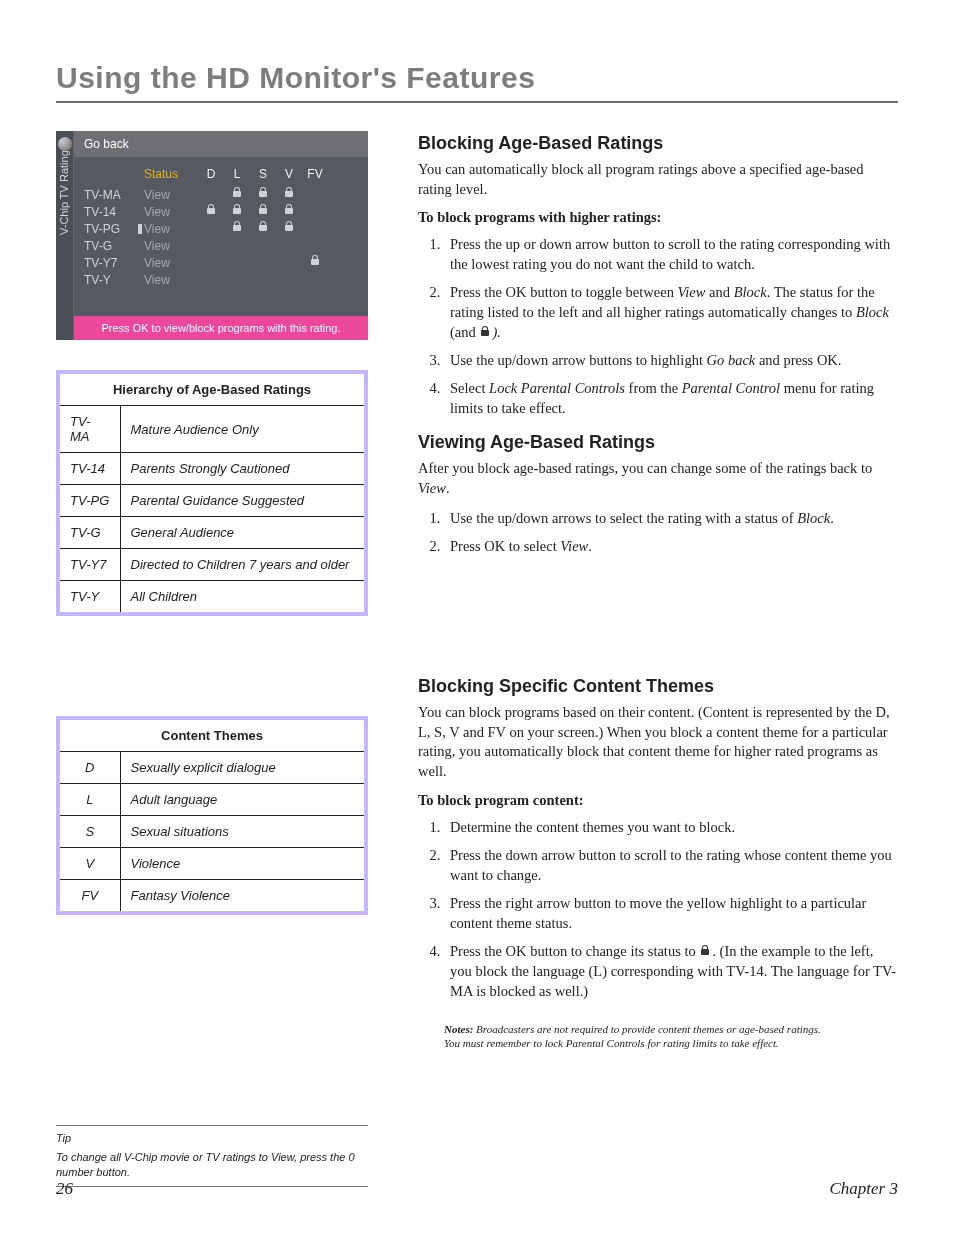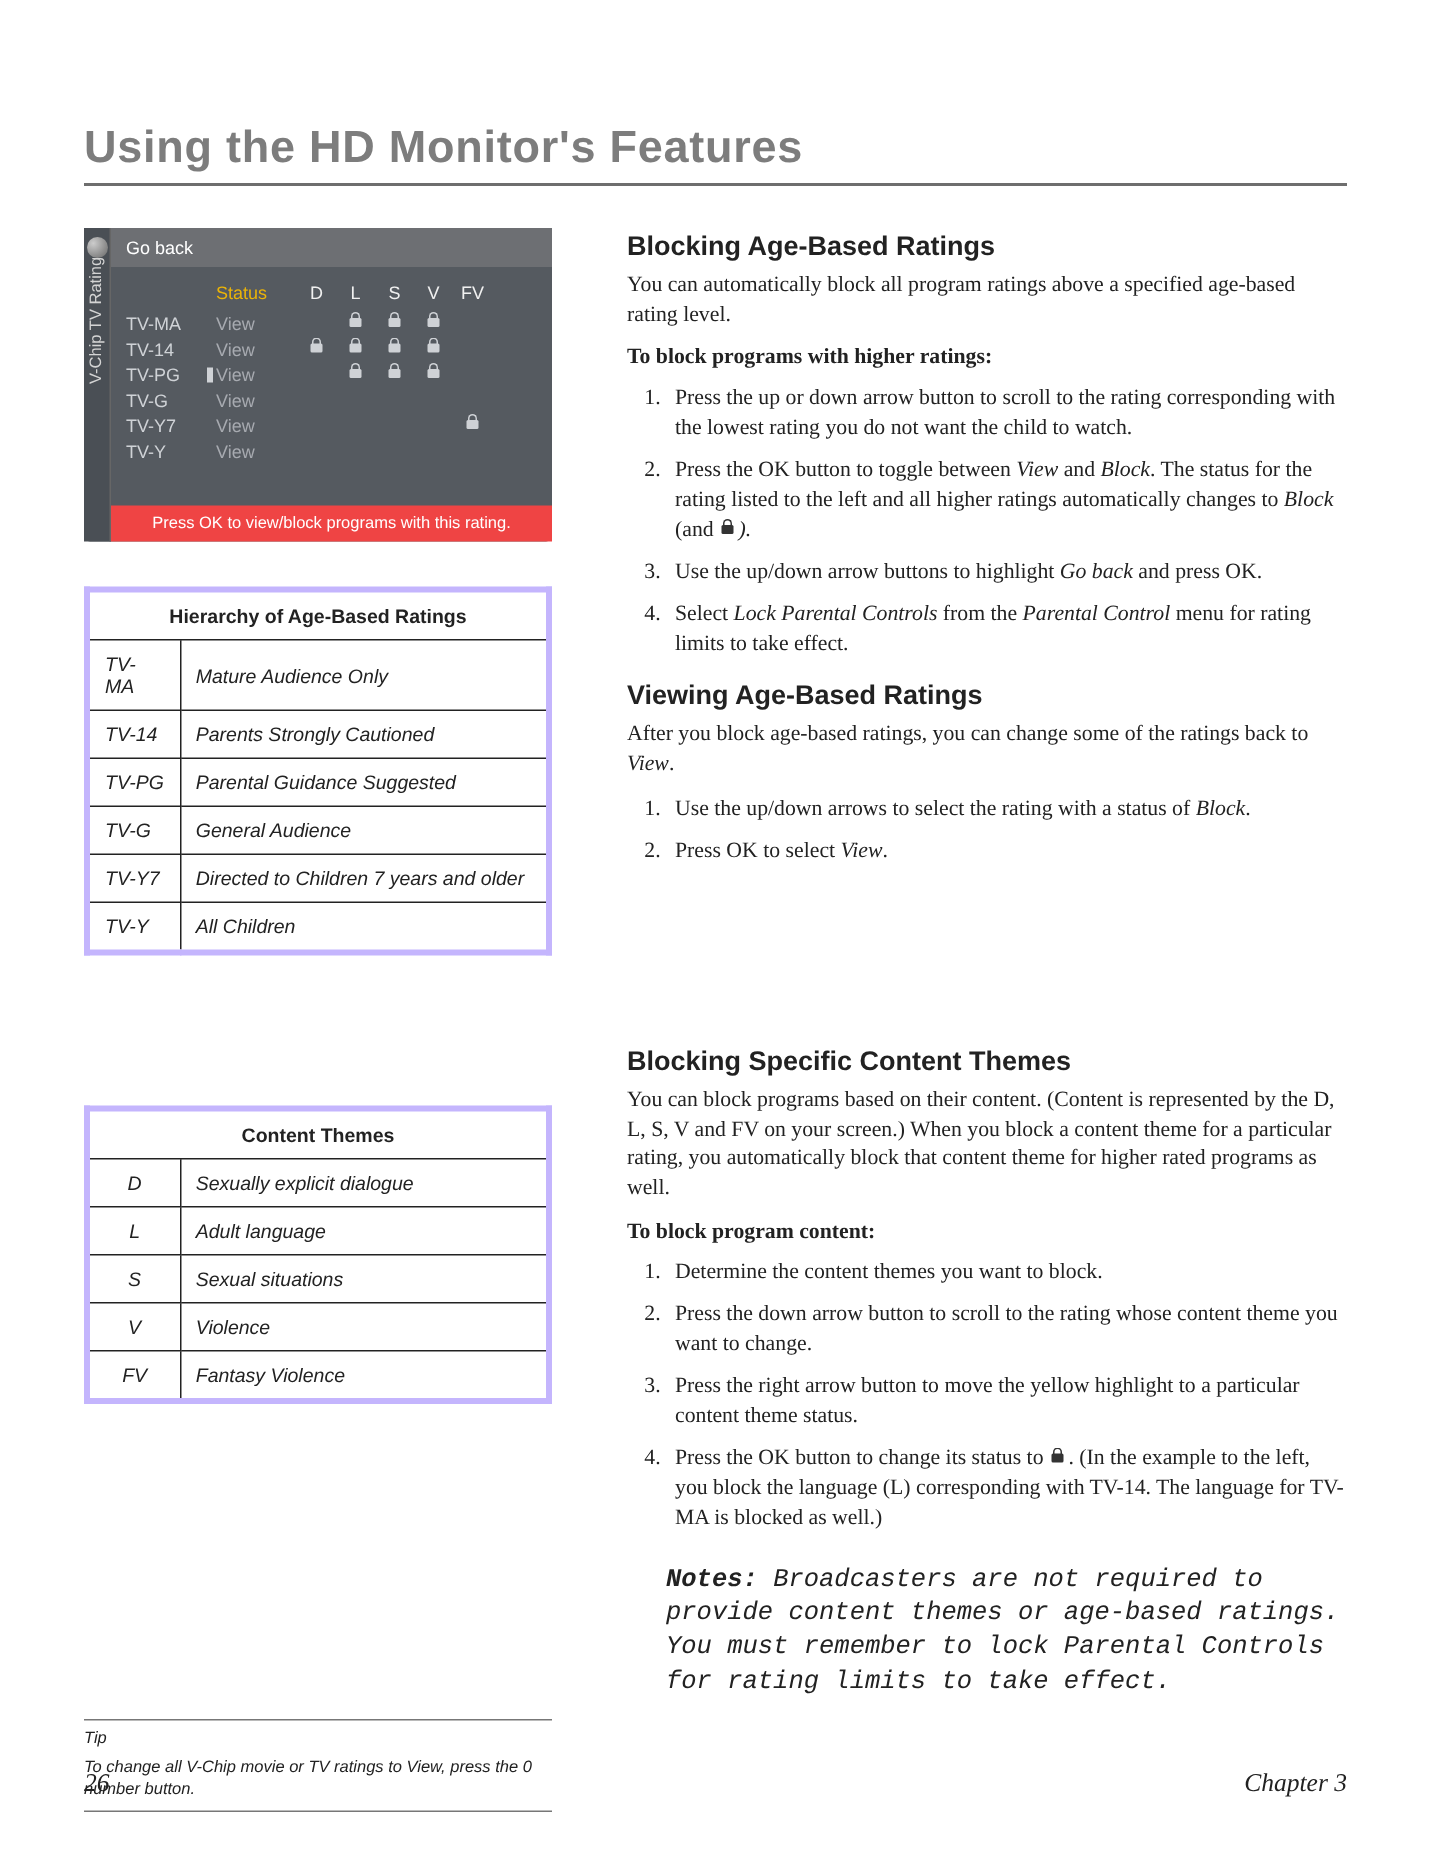--- a/index.html
+++ b/index.html
@@ -1,17 +1,17 @@
 <!DOCTYPE html>
 <html><head>
 <meta charset="utf-8">
 <style>
   * { box-sizing: border-box; margin: 0; padding: 0; }
   html, body { width: 954px; height: 1235px; background: #fff; font-family: Georgia, 'Times New Roman', serif; color: #222; }
-  .page { padding: 82px 56px 40px 56px; position: relative; height: 100%; }
+  .page { padding: 61px 56px 40px 56px; position: relative; height: 100%; }
   .chapter-title { font-family: Arial, Helvetica, sans-serif; font-weight: 900; font-size: 30px; color: #7d7d7d; letter-spacing: 0.5px; margin-bottom: 6px; }
   .rule { border: none; border-top: 2px solid #6e6e6e; margin-bottom: 28px; }
   .cols { display: flex; gap: 50px; }
   .left { width: 312px; flex: none; }
   .right { flex: 1; }
   
   .vchip { position: relative; width: 312px; height: 209px; background: #555a60; border-radius: 4px; color: #ddd; font-family: Arial, Helvetica, sans-serif; font-size: 12px; }
   .vchip-side { position: absolute; left: 0; top: 0; width: 18px; height: 100%; background: #4a4f55; border-right: 1px solid #666; }
   .vchip-side-label { position: absolute; left: 2px; top: 104px; transform: rotate(-90deg); transform-origin: left top; font-size: 11px; color: #d4d4d4; white-space: nowrap; }
   .vchip-side-icon { position: absolute; left: 2px; top: 6px; width: 14px; height: 14px; border-radius: 50%; background: radial-gradient(circle at 30% 30%, #ccc, #666); }
@@ -21,38 +21,38 @@
   .vchip-row { display: flex; align-items: center; height: 17px; }
   .vchip-row .rlabel { width: 60px; color: #cfd2d6; }
   .vchip-row .status { width: 54px; color: #a7aab0; }
   .vchip-header { color: #f0f0f0; margin-bottom: 4px; }
   .vchip-col { width: 26px; text-align: center; }
   .vchip-row .rlabel.hdr, .vchip-row .status.hdr { color: #eab308; }
   .lock { display: inline-block; width: 12px; height: 12px; position: relative; }
   .lock::before { content: ""; position: absolute; left: 2px; top: 4px; width: 8px; height: 6px; background: #cfd2d6; border-radius: 1px; }
   .lock::after { content: ""; position: absolute; left: 3px; top: 0; width: 4px; height: 5px; border: 1px solid #cfd2d6; border-bottom: none; border-radius: 3px 3px 0 0; }
   .cursor-mark { display:inline-block; width:4px; height:10px; background:#cfd2d6; vertical-align:middle; margin-left:-6px; margin-right:2px; }
-  .vchip-footer { position: absolute; left: 18px; right: 0; bottom: 0; background: #ef4444; color: #fff; font-size: 11px; padding: 6px 8px; text-align: center; }
+  .vchip-footer { position: absolute; left: 18px; right: 0; bottom: 0; background: #ec4899; color: #fff; font-size: 11px; padding: 6px 8px; text-align: center; }
   
   .tbl { border: 4px solid #c4b5fd; border-collapse: collapse; width: 100%; margin-top: 30px; font-family: Liberation Sans, sans-serif; font-size: 13px; }
   .tbl th { border: 1px solid #222; padding: 8px 10px; font-weight: 700; text-align: center; }
   .tbl td { border: 1px solid #222; padding: 8px 10px; font-style: italic; }
   .tbl td.code { font-style: italic; width: 62px; }
   .tbl.center-code td.code { text-align: center; }
   
   h2 { font-family: Arial, Helvetica, sans-serif; font-weight: 700; font-size: 18px; margin-bottom: 6px; margin-top: 2px; }
   .para { font-size: 14.5px; line-height: 1.35; margin-bottom: 10px; }
   .subhead { font-family: Georgia, serif; font-weight: 700; font-size: 14.5px; margin-bottom: 8px; }
   ol.steps { list-style: decimal; padding-left: 26px; font-size: 14.5px; line-height: 1.38; }
   ol.steps li { padding-left: 6px; margin-bottom: 8px; }
   em.i { font-style: italic; }
   .lock-inline { display:inline-block; width:11px; height:11px; position:relative; vertical-align:baseline; margin:0 1px; }
   .lock-inline::before { content:""; position:absolute; left:1px; top:4px; width:8px; height:6px; background:#333; border-radius:1px; }
   .lock-inline::after { content:""; position:absolute; left:2px; top:0; width:4px; height:4px; border:1px solid #333; border-bottom:none; border-radius:3px 3px 0 0; }
-  .notes { font-family: Liberation Mono, monospace; font-style: italic; font-size: 17px; line-height:1.35; margin-left:26px; margin-top:21px; }
+  .notes { font-family: Liberation Serif, serif; font-style: italic; font-size: 11px; line-height:1.35; margin-left:26px; margin-top:21px; }
   .notes .nb { font-weight:700; font-style: italic; }
   .section-gap { height: 70px; }
   
   .tip { margin-top: 210px; font-family: Arial, Helvetica, sans-serif; font-size: 11px; }
   .tip-rule { border:none; border-top:1px solid #777; margin: 6px 0; }
   .tip-label { font-style: italic; margin: 6px 0; }
   .tip-body { font-style: italic; line-height:1.35; }
   
   .footer { position: absolute; left:56px; right:56px; bottom:36px; display:flex; justify-content:space-between; font-family: Georgia, serif; font-style: italic; font-weight:400; font-size:17px; }
 </style>

